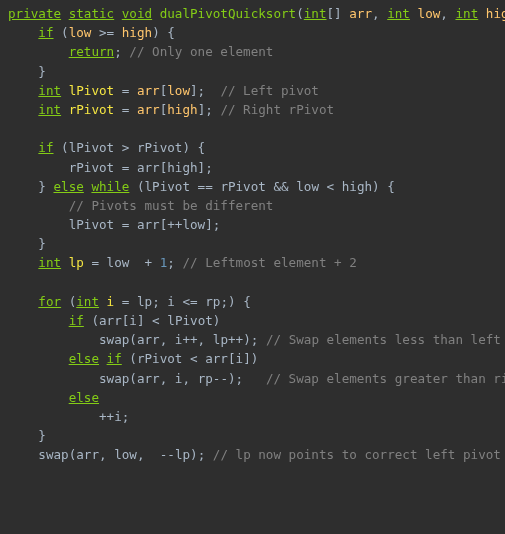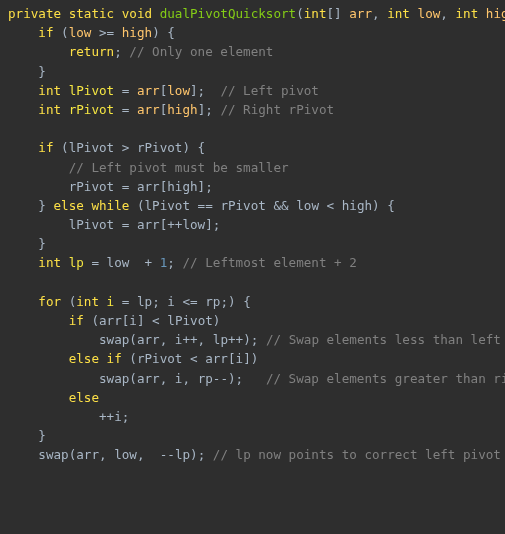--- a/index.html
+++ b/index.html
@@ -30,44 +30,44 @@
     line-height: 19.2px;
     font-size: 12.6px;
     white-space: pre;
     padding-left: 8px;
     color: #a9b7c6;
     letter-spacing: 0px;
     font-family: "DejaVu Sans Mono", "Liberation Mono", monospace;
   }
 
   
-  .tok-keyword   { color: #fde047; }
+  .tok-keyword   { color: #84cc16; text-decoration: underline; }
   .tok-methoddef { color: #84cc16; }
   .tok-param     { color: #ffc66d; }
   .tok-local     { color: #f5e642; }
   .tok-number    { color: #6897bb; }
   .tok-comment   { color: #808080; }
   .tok-plain     { color: #a9b7c6; }
 </style>
 </head>
 <body>
 
 <div id="code-viewport">
   <div id="code-lines">
       <div class="code-line"><span class="tok-keyword">private</span><span class="tok-plain"> </span><span class="tok-keyword">static</span><span class="tok-plain"> </span><span class="tok-keyword">void</span><span class="tok-plain"> </span><span class="tok-methoddef">dualPivotQuicksort</span><span class="tok-plain">(</span><span class="tok-keyword">int</span><span class="tok-plain">[] </span><span class="tok-param">arr</span><span class="tok-plain">, </span><span class="tok-keyword">int</span><span class="tok-plain"> </span><span class="tok-param">low</span><span class="tok-plain">, </span><span class="tok-keyword">int</span><span class="tok-plain"> </span><span class="tok-param">high</span></div>
       <div class="code-line"><span class="tok-plain">    </span><span class="tok-keyword">if</span><span class="tok-plain"> (</span><span class="tok-param">low</span><span class="tok-plain"> &gt;= </span><span class="tok-param">high</span><span class="tok-plain">) {</span></div>
       <div class="code-line"><span class="tok-plain">        </span><span class="tok-keyword">return</span><span class="tok-plain">; </span><span class="tok-comment">// Only one element</span></div>
       <div class="code-line"><span class="tok-plain">    }</span></div>
       <div class="code-line"><span class="tok-plain">    </span><span class="tok-keyword">int</span><span class="tok-plain"> </span><span class="tok-local">lPivot</span><span class="tok-plain"> = </span><span class="tok-param">arr</span><span class="tok-plain">[</span><span class="tok-param">low</span><span class="tok-plain">];  </span><span class="tok-comment">// Left pivot</span></div>
       <div class="code-line"><span class="tok-plain">    </span><span class="tok-keyword">int</span><span class="tok-plain"> </span><span class="tok-local">rPivot</span><span class="tok-plain"> = </span><span class="tok-param">arr</span><span class="tok-plain">[</span><span class="tok-param">high</span><span class="tok-plain">]; </span><span class="tok-comment">// Right rPivot</span></div>
       <div class="code-line">&nbsp;</div>
       <div class="code-line"><span class="tok-plain">    </span><span class="tok-keyword">if</span><span class="tok-plain"> (</span><span class="tok-plain">lPivot</span><span class="tok-plain"> &gt; </span><span class="tok-plain">rPivot</span><span class="tok-plain">) {</span></div>
-      <div class="code-line"><span class="tok-plain">        </span><span class="tok-comment">// Left pivot must be smaller</span></div>
       <div class="code-line"><span class="tok-plain">        </span><span class="tok-plain">rPivot</span><span class="tok-plain"> = </span><span class="tok-plain">arr</span><span class="tok-plain">[</span><span class="tok-plain">high</span><span class="tok-plain">];</span></div>
       <div class="code-line"><span class="tok-plain">    } </span><span class="tok-keyword">else</span><span class="tok-plain"> </span><span class="tok-keyword">while</span><span class="tok-plain"> (</span><span class="tok-plain">lPivot</span><span class="tok-plain"> == </span><span class="tok-plain">rPivot</span><span class="tok-plain"> &amp;&amp; </span><span class="tok-plain">low</span><span class="tok-plain"> &lt; </span><span class="tok-plain">high</span><span class="tok-plain">) {</span></div>
+      <div class="code-line"><span class="tok-plain">        </span><span class="tok-comment">// Pivots must be different</span></div>
       <div class="code-line"><span class="tok-plain">        </span><span class="tok-plain">lPivot</span><span class="tok-plain"> = </span><span class="tok-plain">arr</span><span class="tok-plain">[++</span><span class="tok-plain">low</span><span class="tok-plain">];</span></div>
       <div class="code-line"><span class="tok-plain">    }</span></div>
       <div class="code-line"><span class="tok-plain">    </span><span class="tok-keyword">int</span><span class="tok-plain"> </span><span class="tok-local">lp</span><span class="tok-plain"> = </span><span class="tok-plain">low</span><span class="tok-plain">  + </span><span class="tok-number">1</span><span class="tok-plain">; </span><span class="tok-comment">// Leftmost element + 2</span></div>
       <div class="code-line">&nbsp;</div>
       <div class="code-line"><span class="tok-plain">    </span><span class="tok-keyword">for</span><span class="tok-plain"> (</span><span class="tok-keyword">int</span><span class="tok-plain"> </span><span class="tok-local">i</span><span class="tok-plain"> = </span><span class="tok-plain">lp</span><span class="tok-plain">; </span><span class="tok-plain">i</span><span class="tok-plain"> &lt;= </span><span class="tok-plain">rp</span><span class="tok-plain">;) {</span></div>
       <div class="code-line"><span class="tok-plain">        </span><span class="tok-keyword">if</span><span class="tok-plain"> (</span><span class="tok-plain">arr</span><span class="tok-plain">[</span><span class="tok-plain">i</span><span class="tok-plain">] &lt; </span><span class="tok-plain">lPivot</span><span class="tok-plain">)</span></div>
       <div class="code-line"><span class="tok-plain">            </span><span class="tok-plain">swap</span><span class="tok-plain">(</span><span class="tok-plain">arr</span><span class="tok-plain">, </span><span class="tok-plain">i</span><span class="tok-plain">++, </span><span class="tok-plain">lp</span><span class="tok-plain">++); </span><span class="tok-comment">// Swap elements less than left pivot</span></div>
       <div class="code-line"><span class="tok-plain">        </span><span class="tok-keyword">else</span><span class="tok-plain"> </span><span class="tok-keyword">if</span><span class="tok-plain"> (</span><span class="tok-plain">rPivot</span><span class="tok-plain"> &lt; </span><span class="tok-plain">arr</span><span class="tok-plain">[</span><span class="tok-plain">i</span><span class="tok-plain">])</span></div>
       <div class="code-line"><span class="tok-plain">            </span><span class="tok-plain">swap</span><span class="tok-plain">(</span><span class="tok-plain">arr</span><span class="tok-plain">, </span><span class="tok-plain">i</span><span class="tok-plain">, </span><span class="tok-plain">rp</span><span class="tok-plain">--);   </span><span class="tok-comment">// Swap elements greater than right pivot</span></div>
       <div class="code-line"><span class="tok-plain">        </span><span class="tok-keyword">else</span></div>

